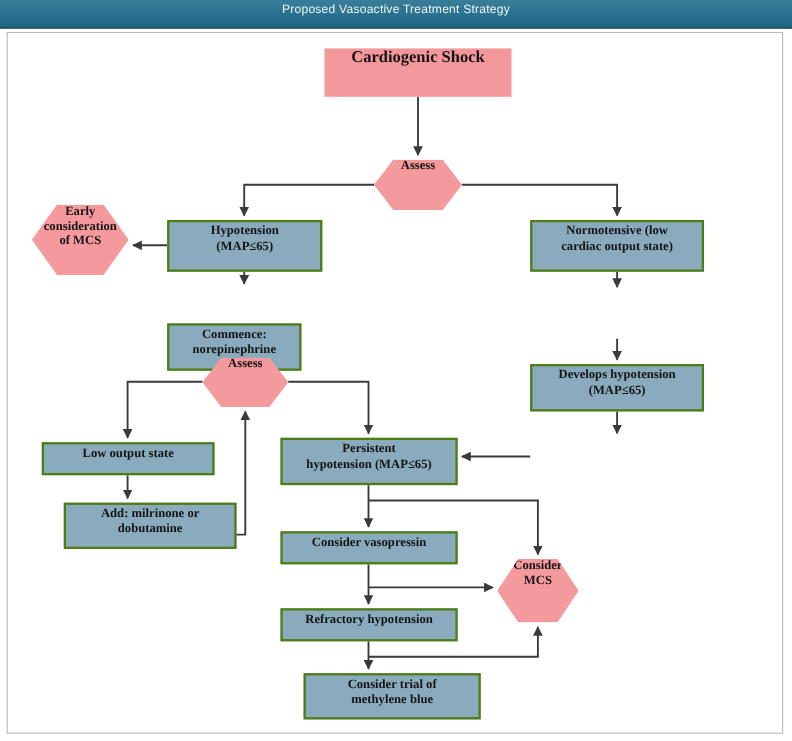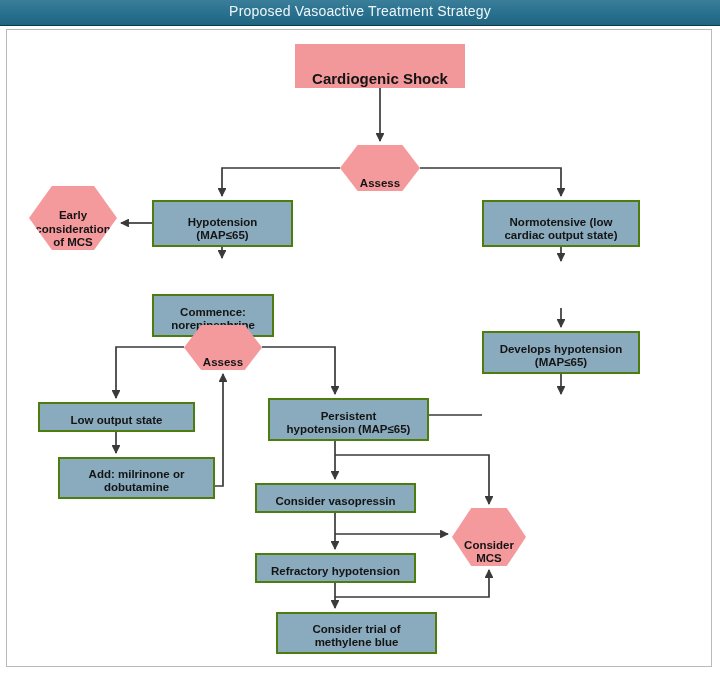--- a/index.html
+++ b/index.html
@@ -23,21 +23,21 @@
     left: 0; top: 0;
     width: 720px; height: 26px;
     background: linear-gradient(180deg, #3a7e99 0%, #2b7290 45%, #1f647f 100%);
     box-shadow: inset 0 -1px 0 #0c3b4d;
   }
   #titlebar .title-text {
     position: absolute;
     left: 0; right: 0; top: 3px;
     text-align: center;
     color: #eef6f9;
-    font-size: 14px;
+    font-size: 11px;
     letter-spacing: .2px;
     font-family: "Liberation Sans", sans-serif;
   }
   
   #frame {
     position: absolute;
     left: 6px; top: 29px;
     width: 706px; height: 638px;
     background: #ffffff;
     border: 1px solid #b9b9b9;
@@ -48,27 +48,27 @@
     position: absolute;
     left: 0; top: 0;
     width: 720px; height: 674px;
     pointer-events: none;
   }
   
   .node {
     position: absolute;
     box-sizing: border-box;
     display: flex;
-    align-items: flex-end;
+    align-items: flex-start;
     justify-content: center;
     text-align: center;
     line-height: 1.18;
     color: #141414;
     font-weight: bold;
-    font-family: Liberation Sans, sans-serif;
+    font-family: Liberation Serif, serif;
   }
   .box {
     background: #89abbd;
     border: 2px solid #4d7c0f;
     font-size: 11.5px;
     padding: 2px 4px;
   }
   .hex {
     background: #f49a9d;
     font-size: 11.5px;
@@ -183,21 +183,21 @@
 
   <div class="node hex" style="left:184px; top:325px; width:78px; height:45px;">
     <span>Assess</span>
   </div>
 
 
   <div class="node box" style="left:38px; top:402px; width:157px; height:30px;">
     <span>Low output state</span>
   </div>
 
-  <div class="node box" style="left:255px; top:398px; width:161px; height:43px;margin-left:13px;">
+  <div class="node box" style="left:255px; top:398px; width:161px; height:43px;">
     <span>Persistent
 hypotension (MAP≤65)</span>
   </div>
 
   <div class="node box" style="left:38px; top:457px; width:157px; height:42px;margin-left:20px;">
     <span>Add:  milrinone or
 dobutamine</span>
   </div>
 
   <div class="node box" style="left:255px; top:483px; width:161px; height:30px;">

